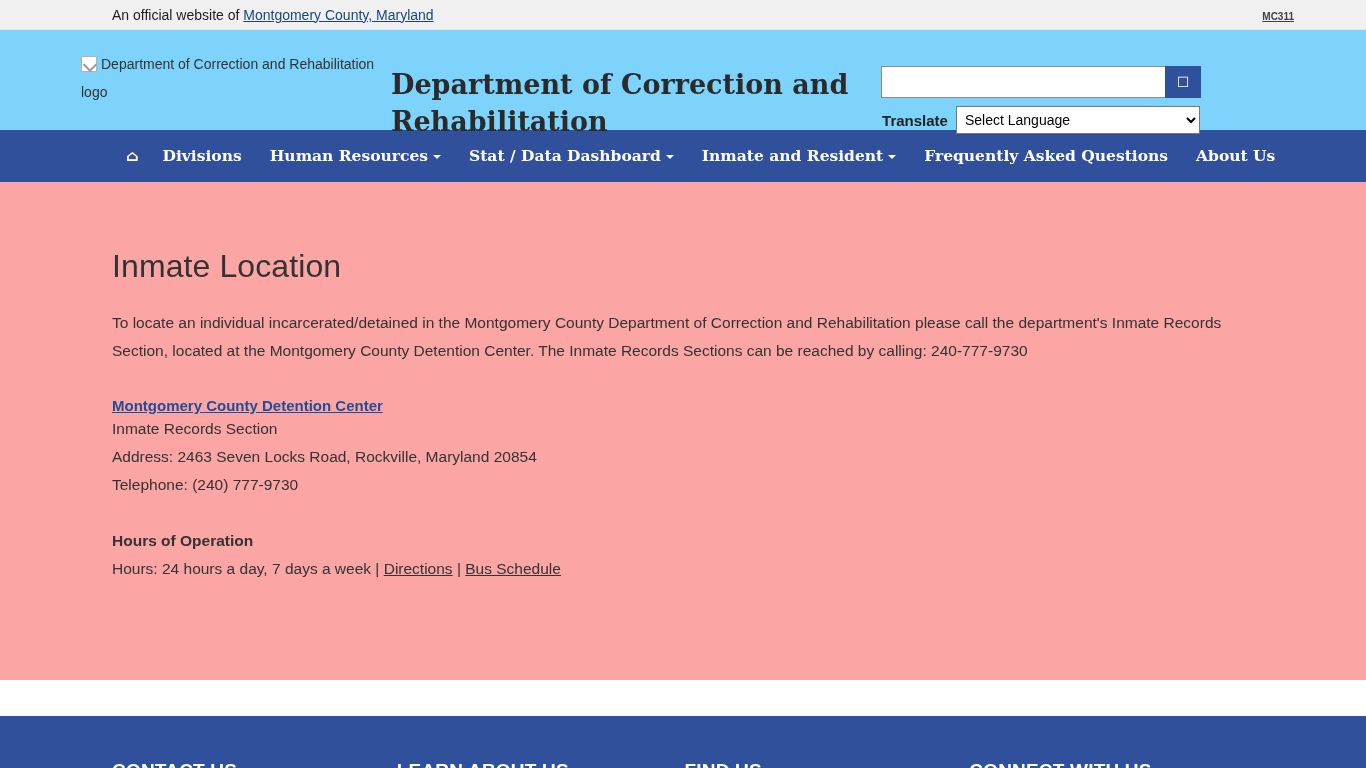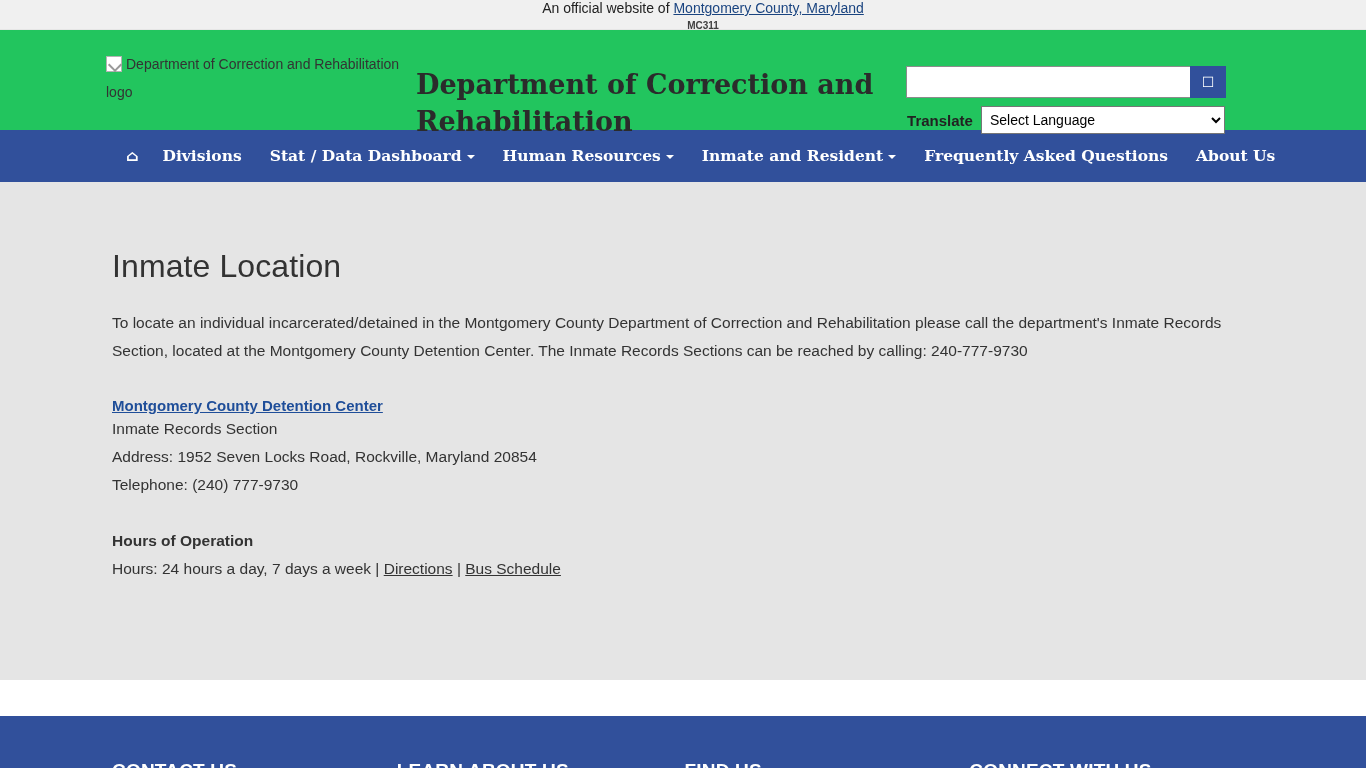--- a/index.html
+++ b/index.html
@@ -16,41 +16,40 @@
   
   .gov-banner {
     background: #f0f0f0;
     height: 30px;
     display: flex;
     align-items: center;
     padding: 0 72px 0 112px;
     font-size: 14px;
     color: #212121;
     border-bottom: 1px solid #e6e6e6;
-    flex-direction: column;
   }
   .gov-banner .left { flex: 1; }
   .gov-banner a {
     color: #1a4480;
     text-decoration: underline;
   }
   .gov-banner .right a {
     color: #404040;
     text-decoration: underline;
     font-size: 10px;
     font-weight: bold;
   }
 
   
   .site-header {
     height: 100px;
     display: flex;
     align-items: flex-start;
-    padding: 14px 112px 0 106px;
-    background: #22c55e;
+    padding: 14px 112px 0 81px;
+    background: #7dd3fc;
     position: relative;
   }
   .logo-box {
     width: 300px;
     padding-top: 6px;
     font-size: 14px;
     color: #333;
     line-height: 28px;
   }
   .logo-alt {
@@ -168,21 +167,21 @@
     margin-left: 5px;
     border-left: 4px solid transparent;
     border-right: 4px solid transparent;
     border-top: 4px solid #ffffff;
     vertical-align: 2px;
   }
 
   
   .content {
     padding: 0 112px;
-    background: #e5e5e5;
+    background: #fca5a5;
     min-height: 498px;
   }
   h1.page-title {
     font-size: 32px;
     font-weight: normal;
     color: #333333;
     margin: 0;
     padding-top: 66px;
     letter-spacing: 0.1px;
   }
@@ -278,44 +277,44 @@
 </div>
 
 <div class="nav-bar">
   <a class="nav-item home" href="#">
     <span>⌂</span>
   </a>
   <a class="nav-item" href="#">
     <span>Divisions</span>
   </a>
   <a class="nav-item" href="#">
+    <span>Human Resources</span><span class="caret"></span>
+  </a>
+  <a class="nav-item" href="#">
     <span>Stat / Data Dashboard</span><span class="caret"></span>
-  </a>
-  <a class="nav-item" href="#">
-    <span>Human Resources</span><span class="caret"></span>
   </a>
   <a class="nav-item" href="#">
     <span>Inmate and Resident</span><span class="caret"></span>
   </a>
   <a class="nav-item" href="#">
     <span>Frequently Asked Questions</span>
   </a>
   <a class="nav-item" href="#">
     <span>About Us</span>
   </a>
 </div>
 
 <div class="content">
   <h1 class="page-title">Inmate Location</h1>
   <p class="intro">To locate an individual incarcerated/detained in the Montgomery County Department of Correction and Rehabilitation please call the department's Inmate Records Section, located at the Montgomery County Detention Center. The Inmate Records Sections can be reached by calling: 240-777-9730</p>
 
   <div>
     <a class="facility-link" href="#">Montgomery County Detention Center</a>
     <div class="addr-line">Inmate Records Section</div>
-    <div class="addr-line">Address: 1952 Seven Locks Road, Rockville, Maryland 20854</div>
+    <div class="addr-line">Address: 2463 Seven Locks Road, Rockville, Maryland 20854</div>
     <div class="addr-line">Telephone: (240) 777-9730</div>
   </div>
 
   <div class="hours-head">Hours of Operation</div>
   <div class="hours-line">
     <span>Hours: 24 hours a day, 7 days a week | </span><a href="#">Directions</a><span> | </span><a href="#">Bus Schedule</a>
   </div>
 </div>
 
 <div class="footer">

